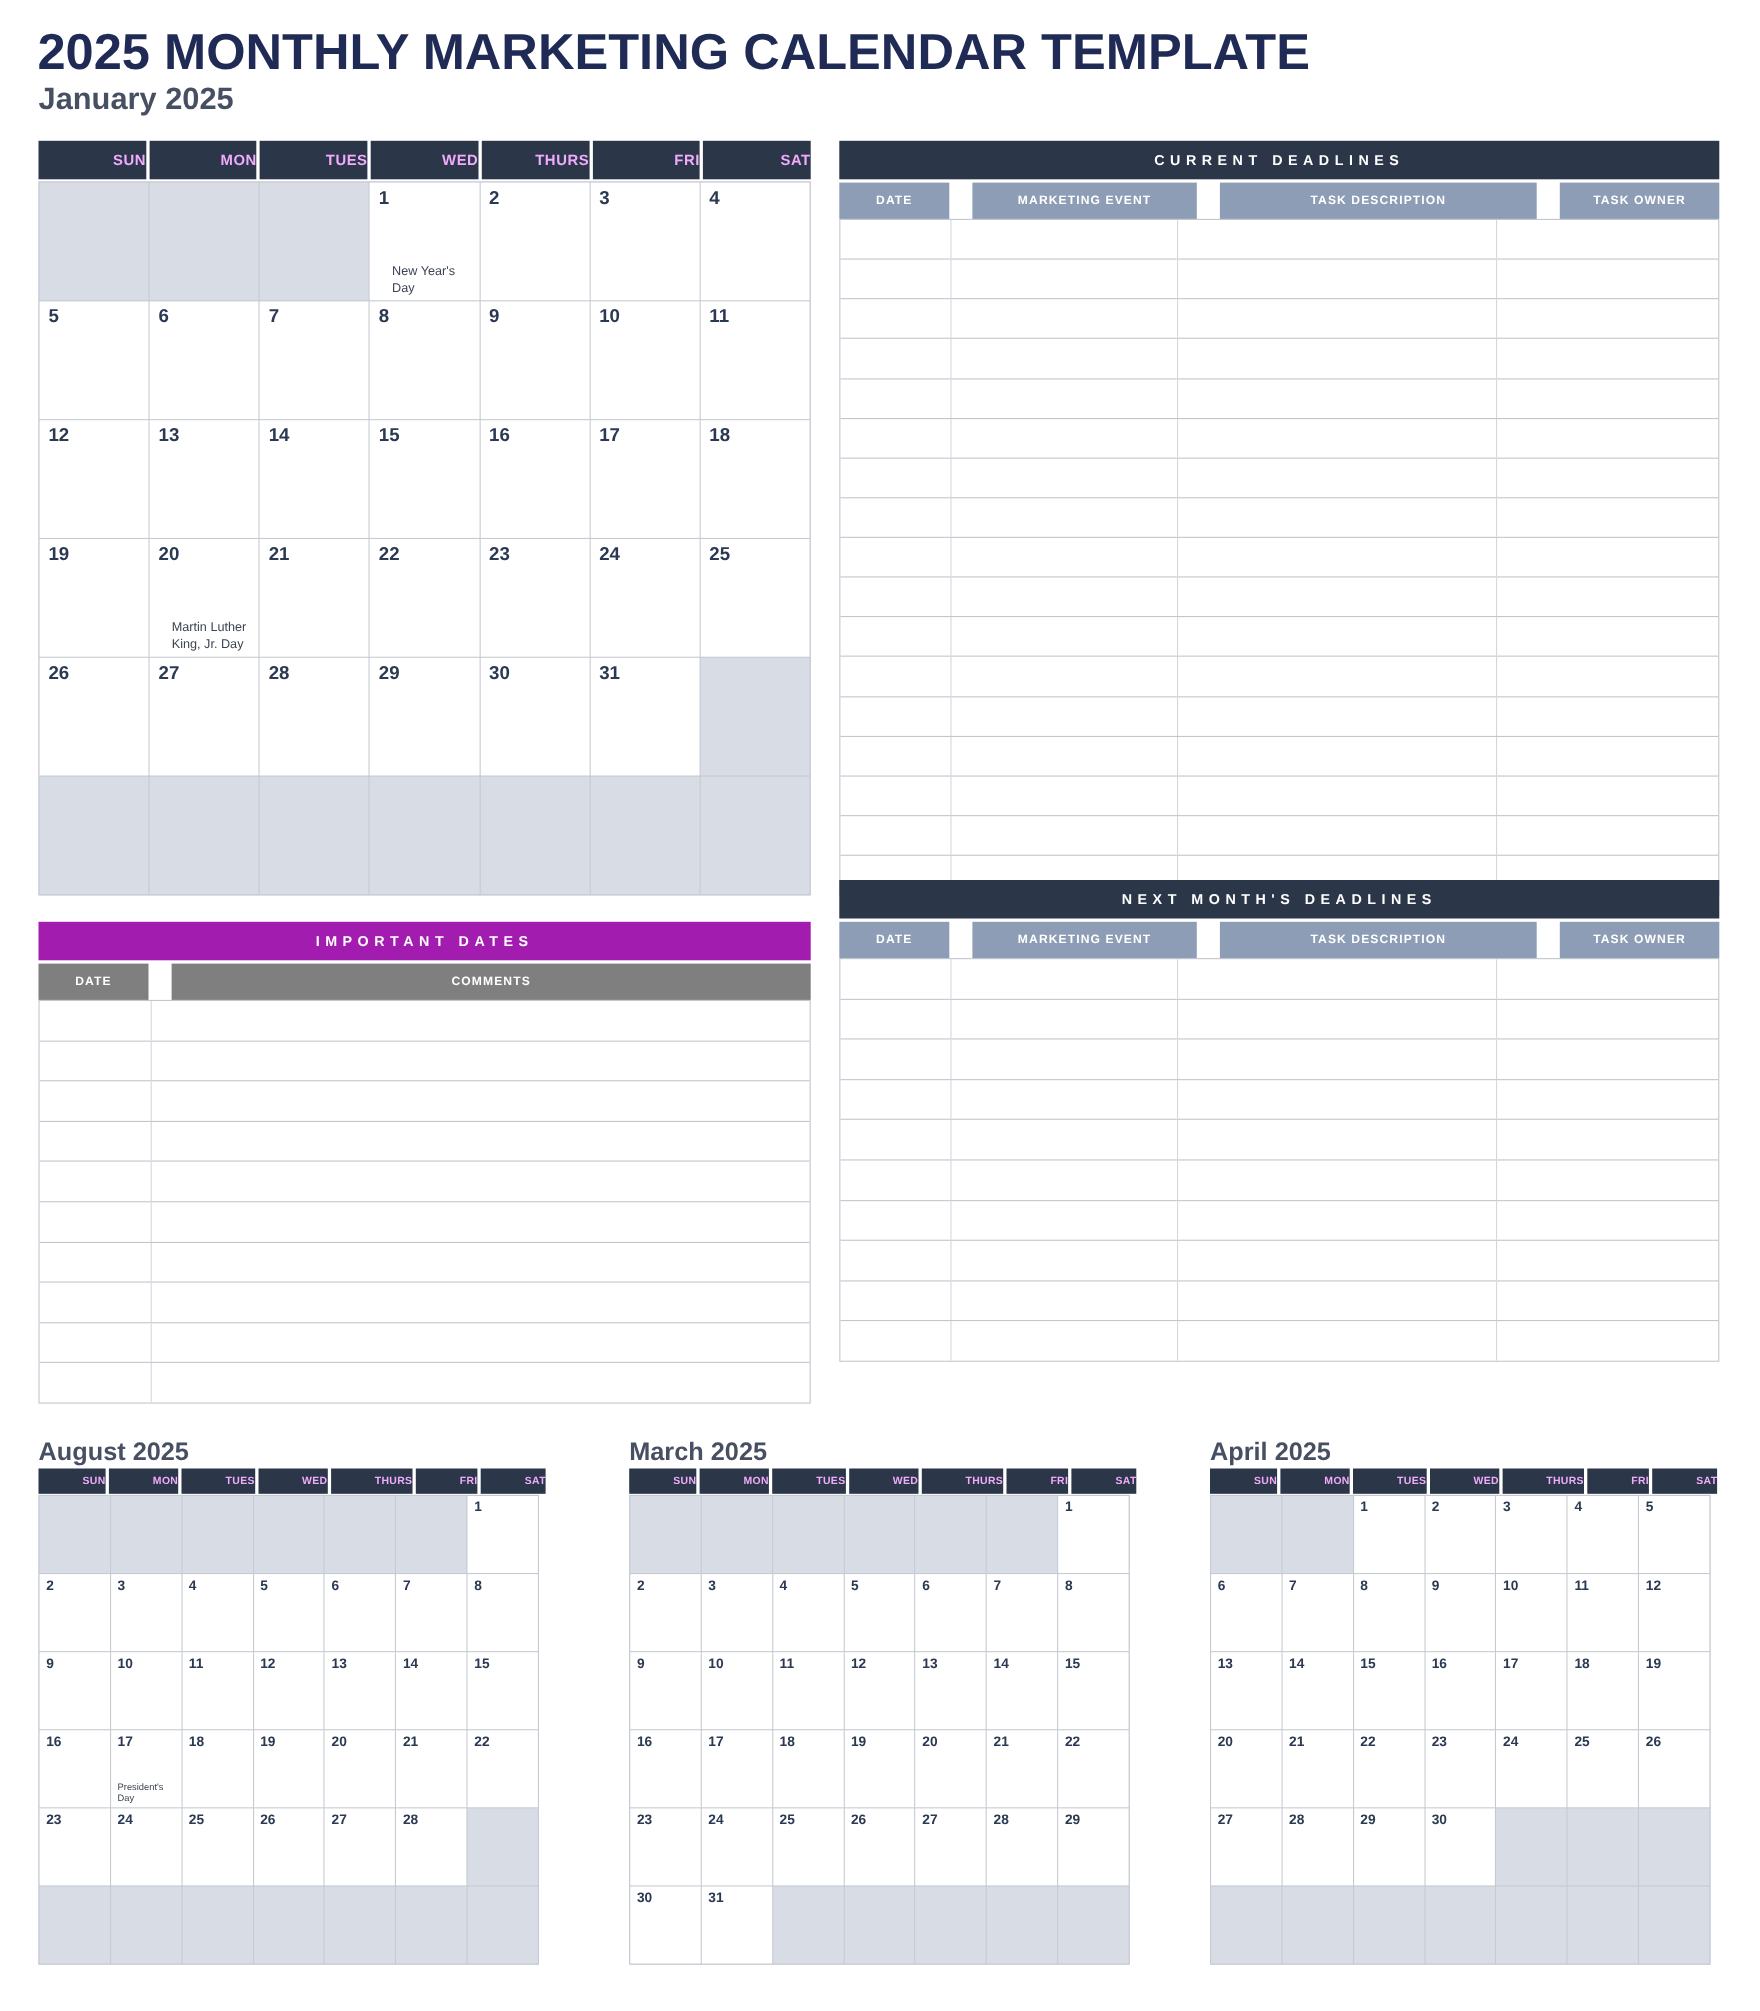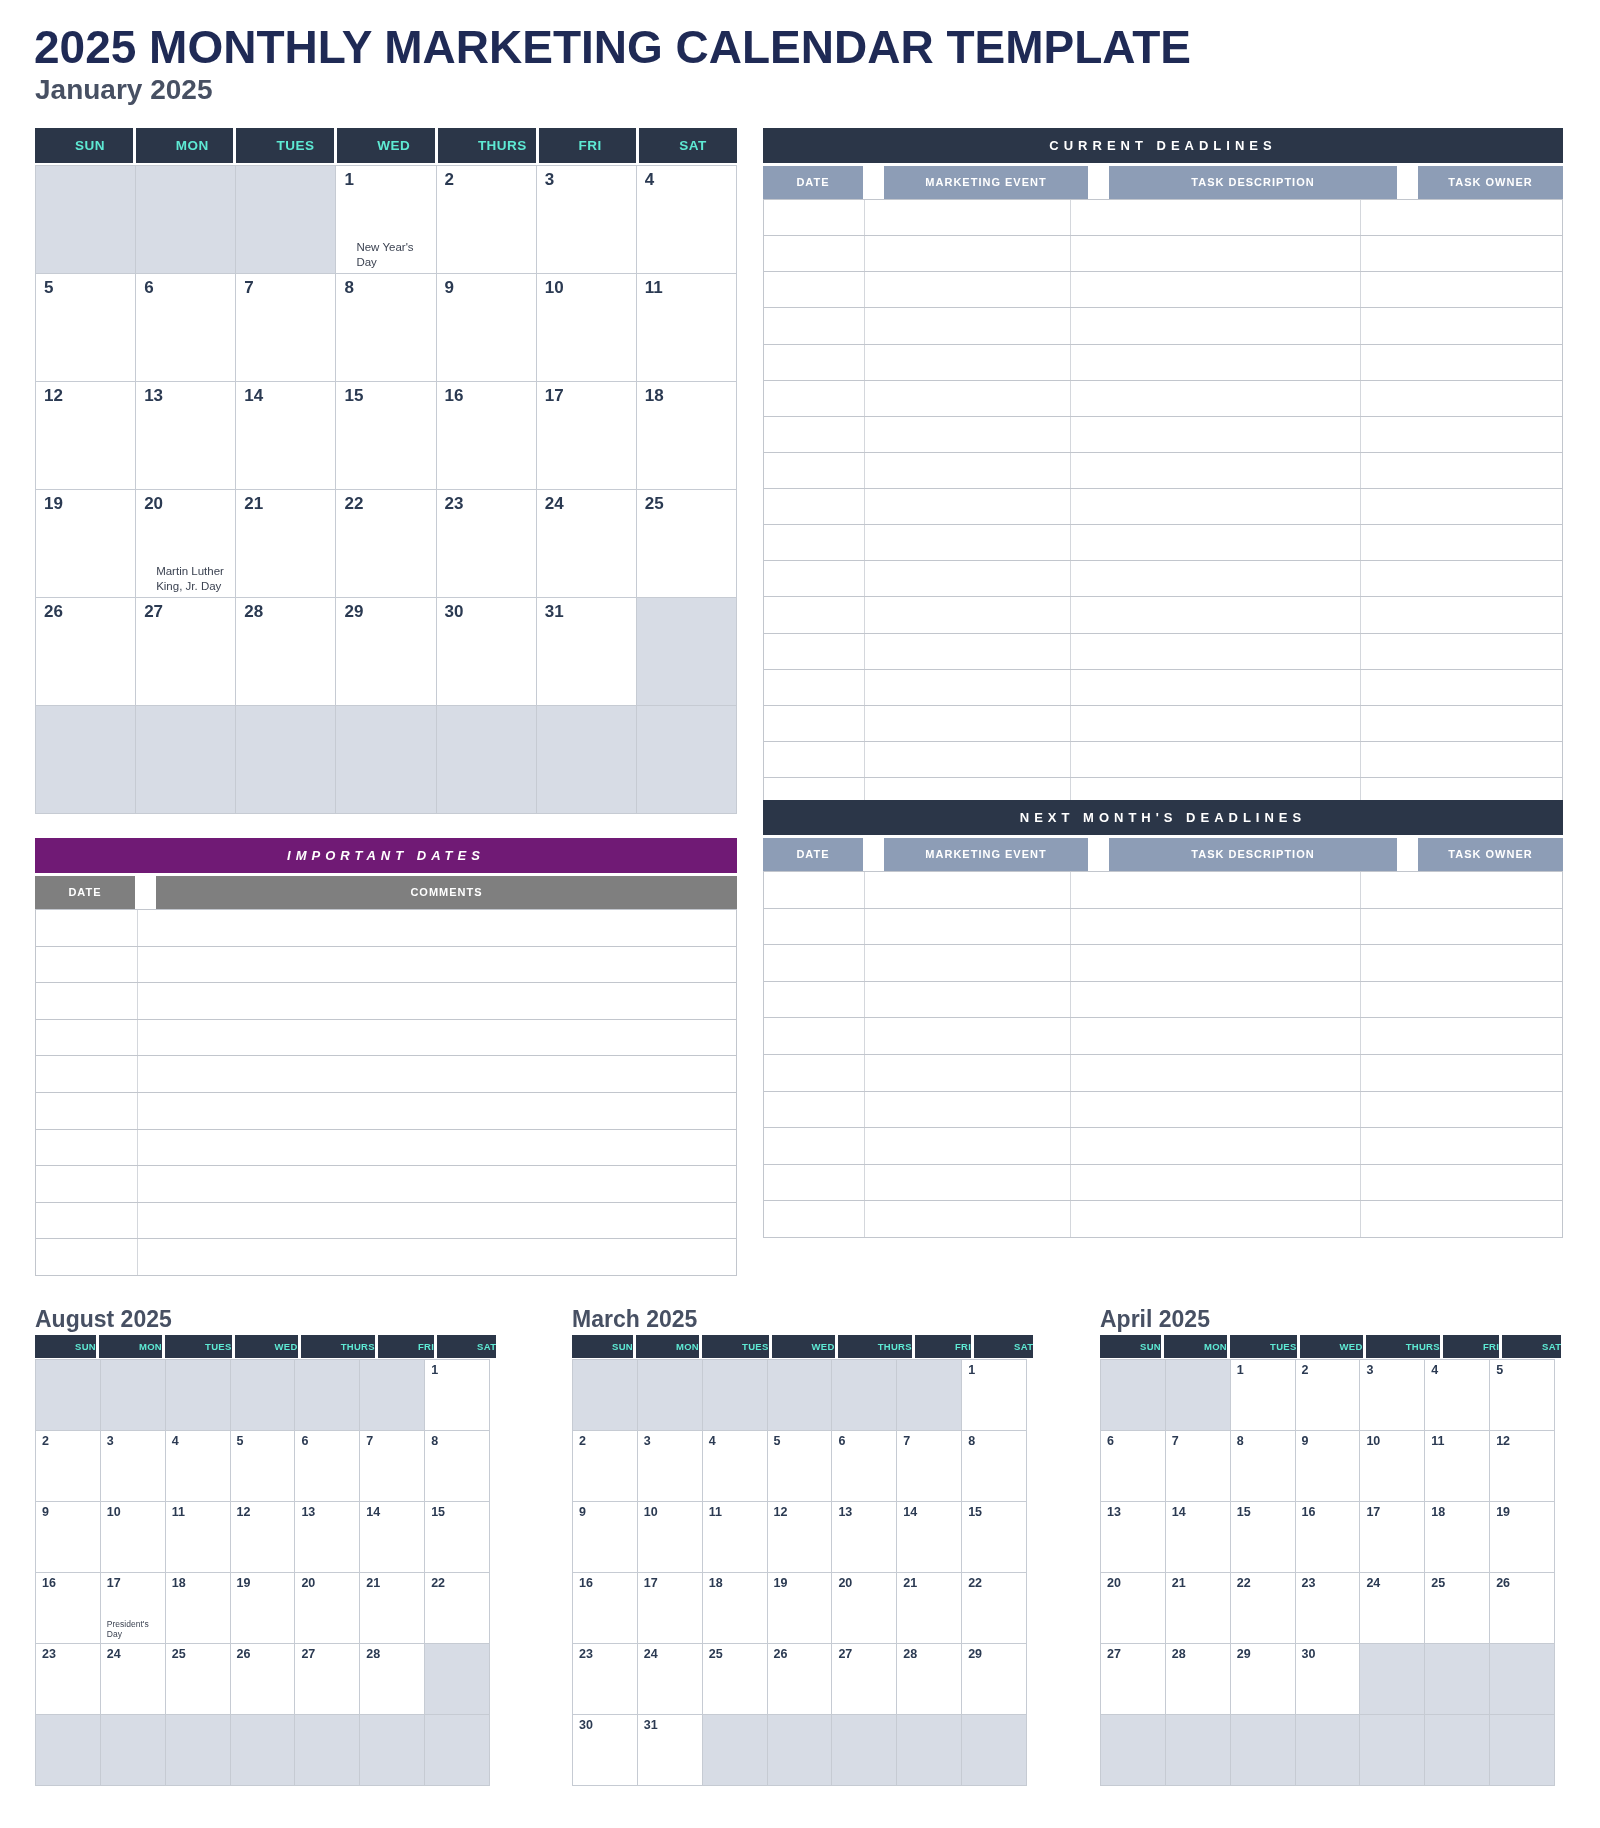--- a/index.html
+++ b/index.html
@@ -19,21 +19,21 @@
   #current-table{left:763px;top:128px;width:800px;}
   #important-table{left:35px;top:838px;width:702px;}
   #next-table{left:763px;top:800px;width:800px;}
   #feb-block{left:35px;top:1306px;width:455px;}
   #mar-block{left:572px;top:1306px;width:455px;}
   #apr-block{left:1100px;top:1306px;width:455px;}
 
   
   .cal-head{display:flex;gap:3px;}
   .cal-head-cell{
-    flex:1;background:#2b3648;color:#5eead4;text-align:left;font-weight:bold;
+    flex:1;background:#2b3648;color:#f0abfc;text-align:right;font-weight:bold;
     height:35px;line-height:35px;font-size:13.5px;letter-spacing:.5px;padding-left:40px;
   }
   .cal-grid{
     display:grid;grid-template-columns:repeat(7,1fr);gap:1px;
     background:#c6cbd3;border:1px solid #c6cbd3;margin-top:2px;
     grid-auto-rows:107px;
   }
   .cal-cell{background:#fff;position:relative;box-sizing:border-box;padding:5px 4px 0 8px;}
   .cal-cell.blank{background:#d7dce5;}
   .day-num{font-size:17px;font-weight:bold;color:#2b3a52;line-height:1.1;}
@@ -43,21 +43,21 @@
   .mini .cal-grid{margin-top:1px;grid-auto-rows:70px;}
   .mini .cal-cell{padding:4px 2px 0 6px;}
   .mini .day-num{font-size:12.5px;}
   .mini .day-note{font-size:8.5px;left:6px;bottom:3px;}
 
   
   .band{
     height:35px;line-height:35px;background:#2b3648;color:#fff;text-align:center;
     font-weight:bold;font-size:13px;letter-spacing:5px;white-space:nowrap;
   }
-  .gray-table .band{background:#701a75;font-style:italic;}
+  .gray-table .band{background:#a21caf;}
   .thead{display:flex;gap:21px;margin-top:3px;}
   .th{
     background:#8d9db6;color:#fff;height:33px;line-height:33px;text-align:center;
     font-weight:bold;font-size:11px;letter-spacing:1px;box-sizing:border-box;
   }
   .gray-table .th{background:#7f7f7f;}
   .tbody{display:flex;flex-direction:column;border:1px solid #c2c6cd;border-top:1px solid #c2c6cd;box-sizing:border-box;background:#fff;}
   #current-table .tbody{height:615px;}
   #important-table .tbody,#next-table .tbody{height:367px;}
   .tr{flex:1;display:flex;border-bottom:1px solid #c2c6cd;}

